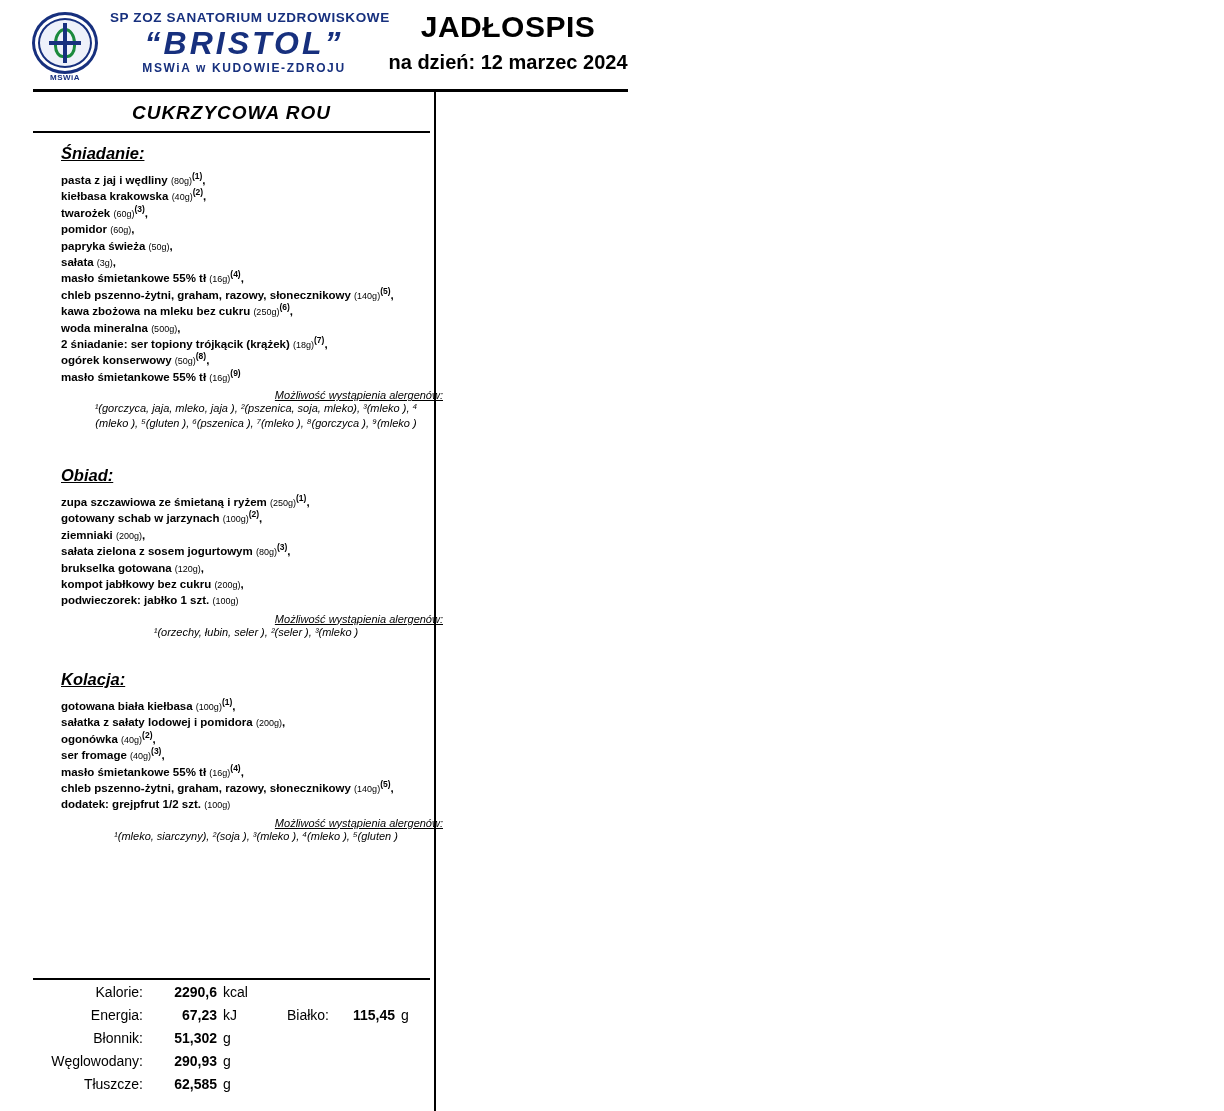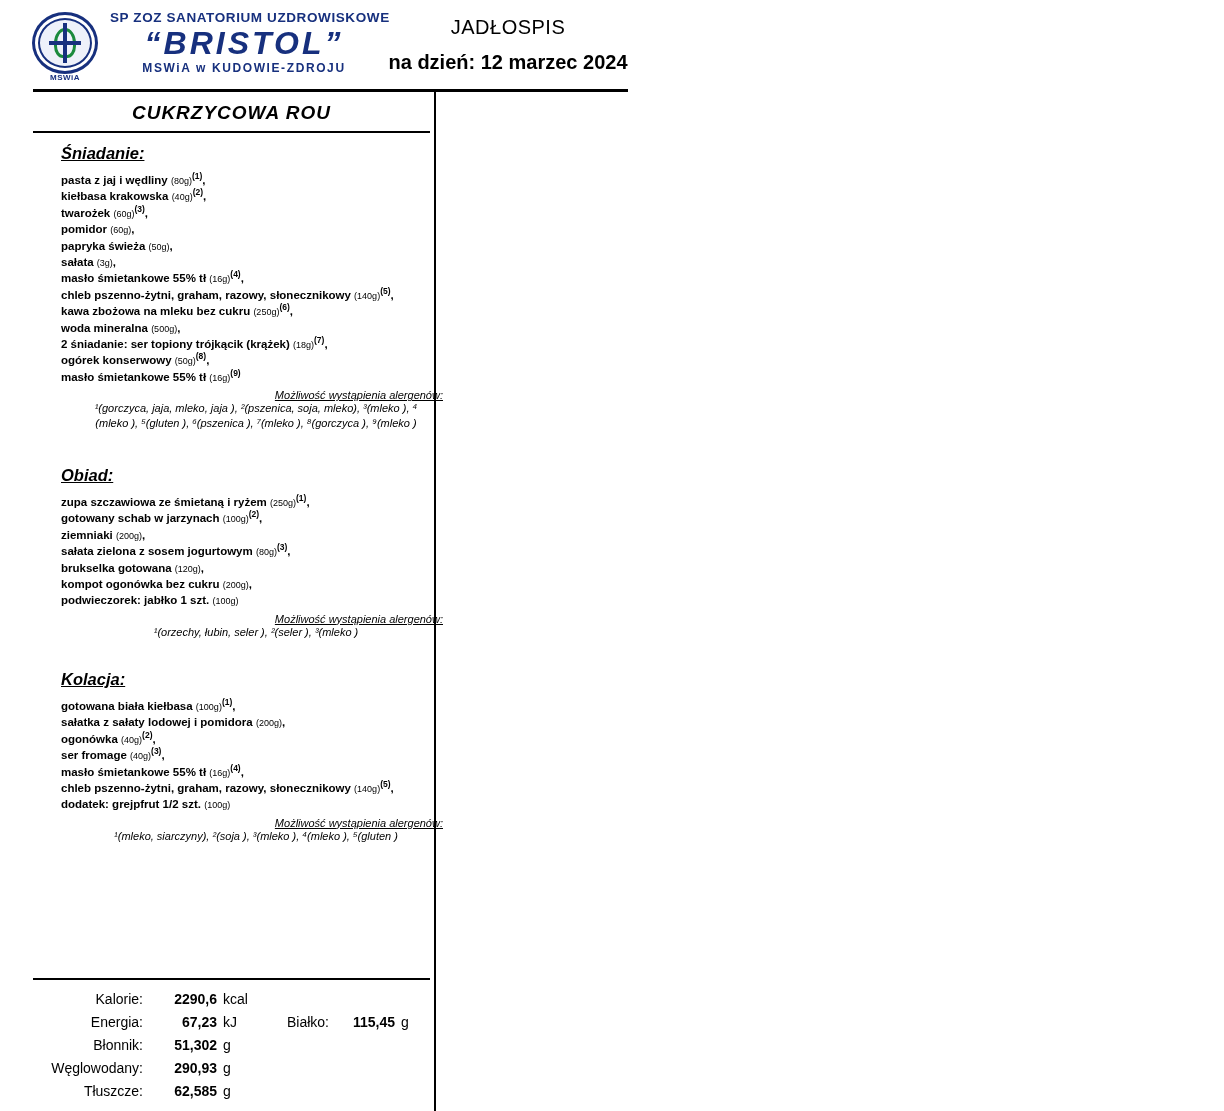--- a/index.html
+++ b/index.html
@@ -117,22 +117,22 @@
   }
 
   .title-block {
     position: absolute;
     left: 388px;
     top: 12px;
     width: 240px;
     text-align: center;
   }
   .doc-title {
-    font-size: 20px;
-    font-weight: normal;
+    font-size: 30px;
+    font-weight: bold;
     line-height: 30px;
     letter-spacing: 0.5px;
   }
   .doc-date {
     font-size: 20px;
     font-weight: bold;
     line-height: 20px;
     margin-top: 10px;
   }
 
@@ -209,21 +209,21 @@
   
   .nutrition {
     position: absolute;
     left: 33px;
     top: 984px;
     width: 398px;
     font-size: 14px;
   }
   .nut-row {
     display: flex;
-    align-items: flex-end;
+    align-items: flex-start;
     height: 23px;
   }
   .nut-label {
     width: 118px;
     text-align: right;
     padding-right: 8px;
   }
   .nut-value {
     font-weight: bold;
     text-align: right;
@@ -355,21 +355,21 @@
   </div>
   <div class="dish">
     <span>sałata zielona z sosem jogurtowym</span>
     <span class="gram">(80g)</span><sup>(3)</sup><span>,</span>
   </div>
   <div class="dish">
     <span>brukselka gotowana</span>
     <span class="gram">(120g)</span><sup></sup><span>,</span>
   </div>
   <div class="dish">
-    <span>kompot ogonówka bez cukru</span>
+    <span>kompot jabłkowy bez cukru</span>
     <span class="gram">(200g)</span><sup></sup><span>,</span>
   </div>
   <div class="dish">
     <span>podwieczorek: jabłko 1 szt.</span>
     <span class="gram">(100g)</span><sup></sup><span></span>
   </div>
 
   <div class="allergen-head">Możliwość wystąpienia alergenów:</div>
   <div class="allergen-body">¹(orzechy, łubin, seler ),  ²(seler ), ³(mleko )</div>
 </div>

